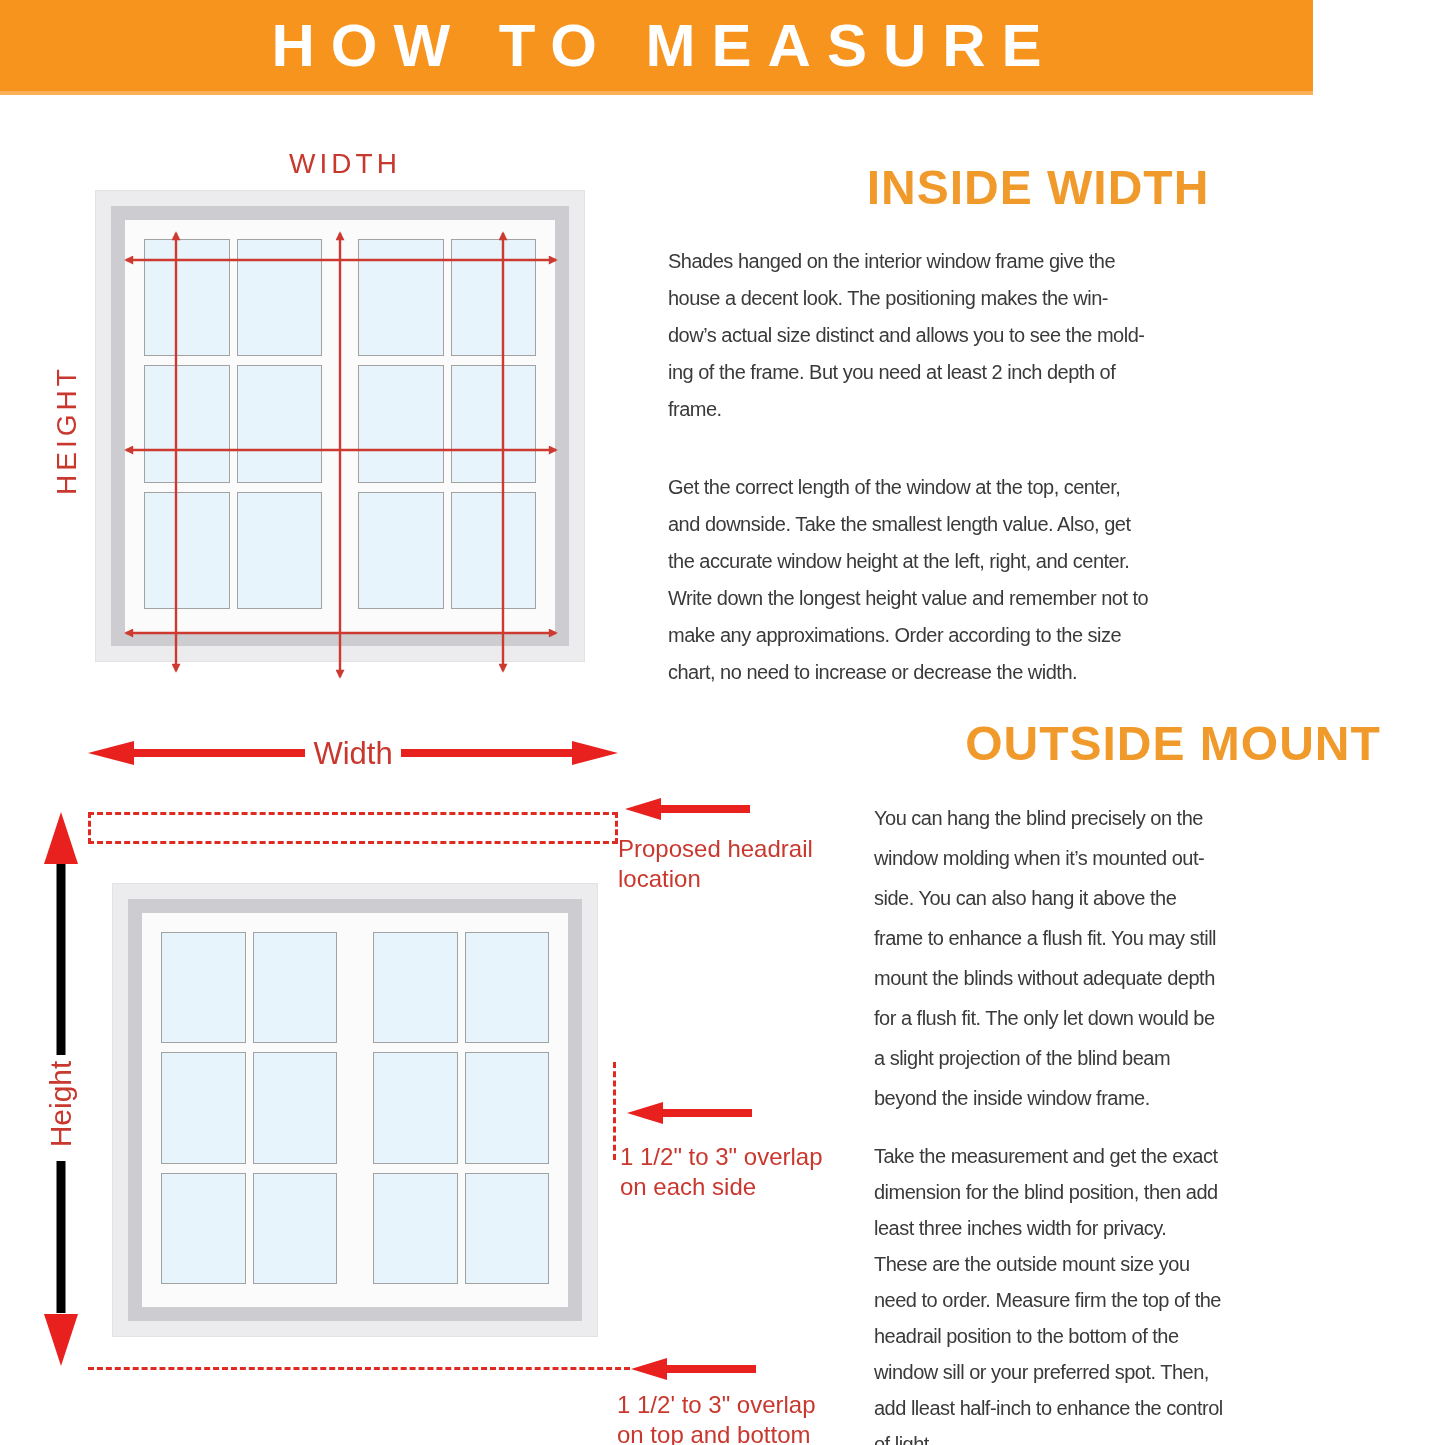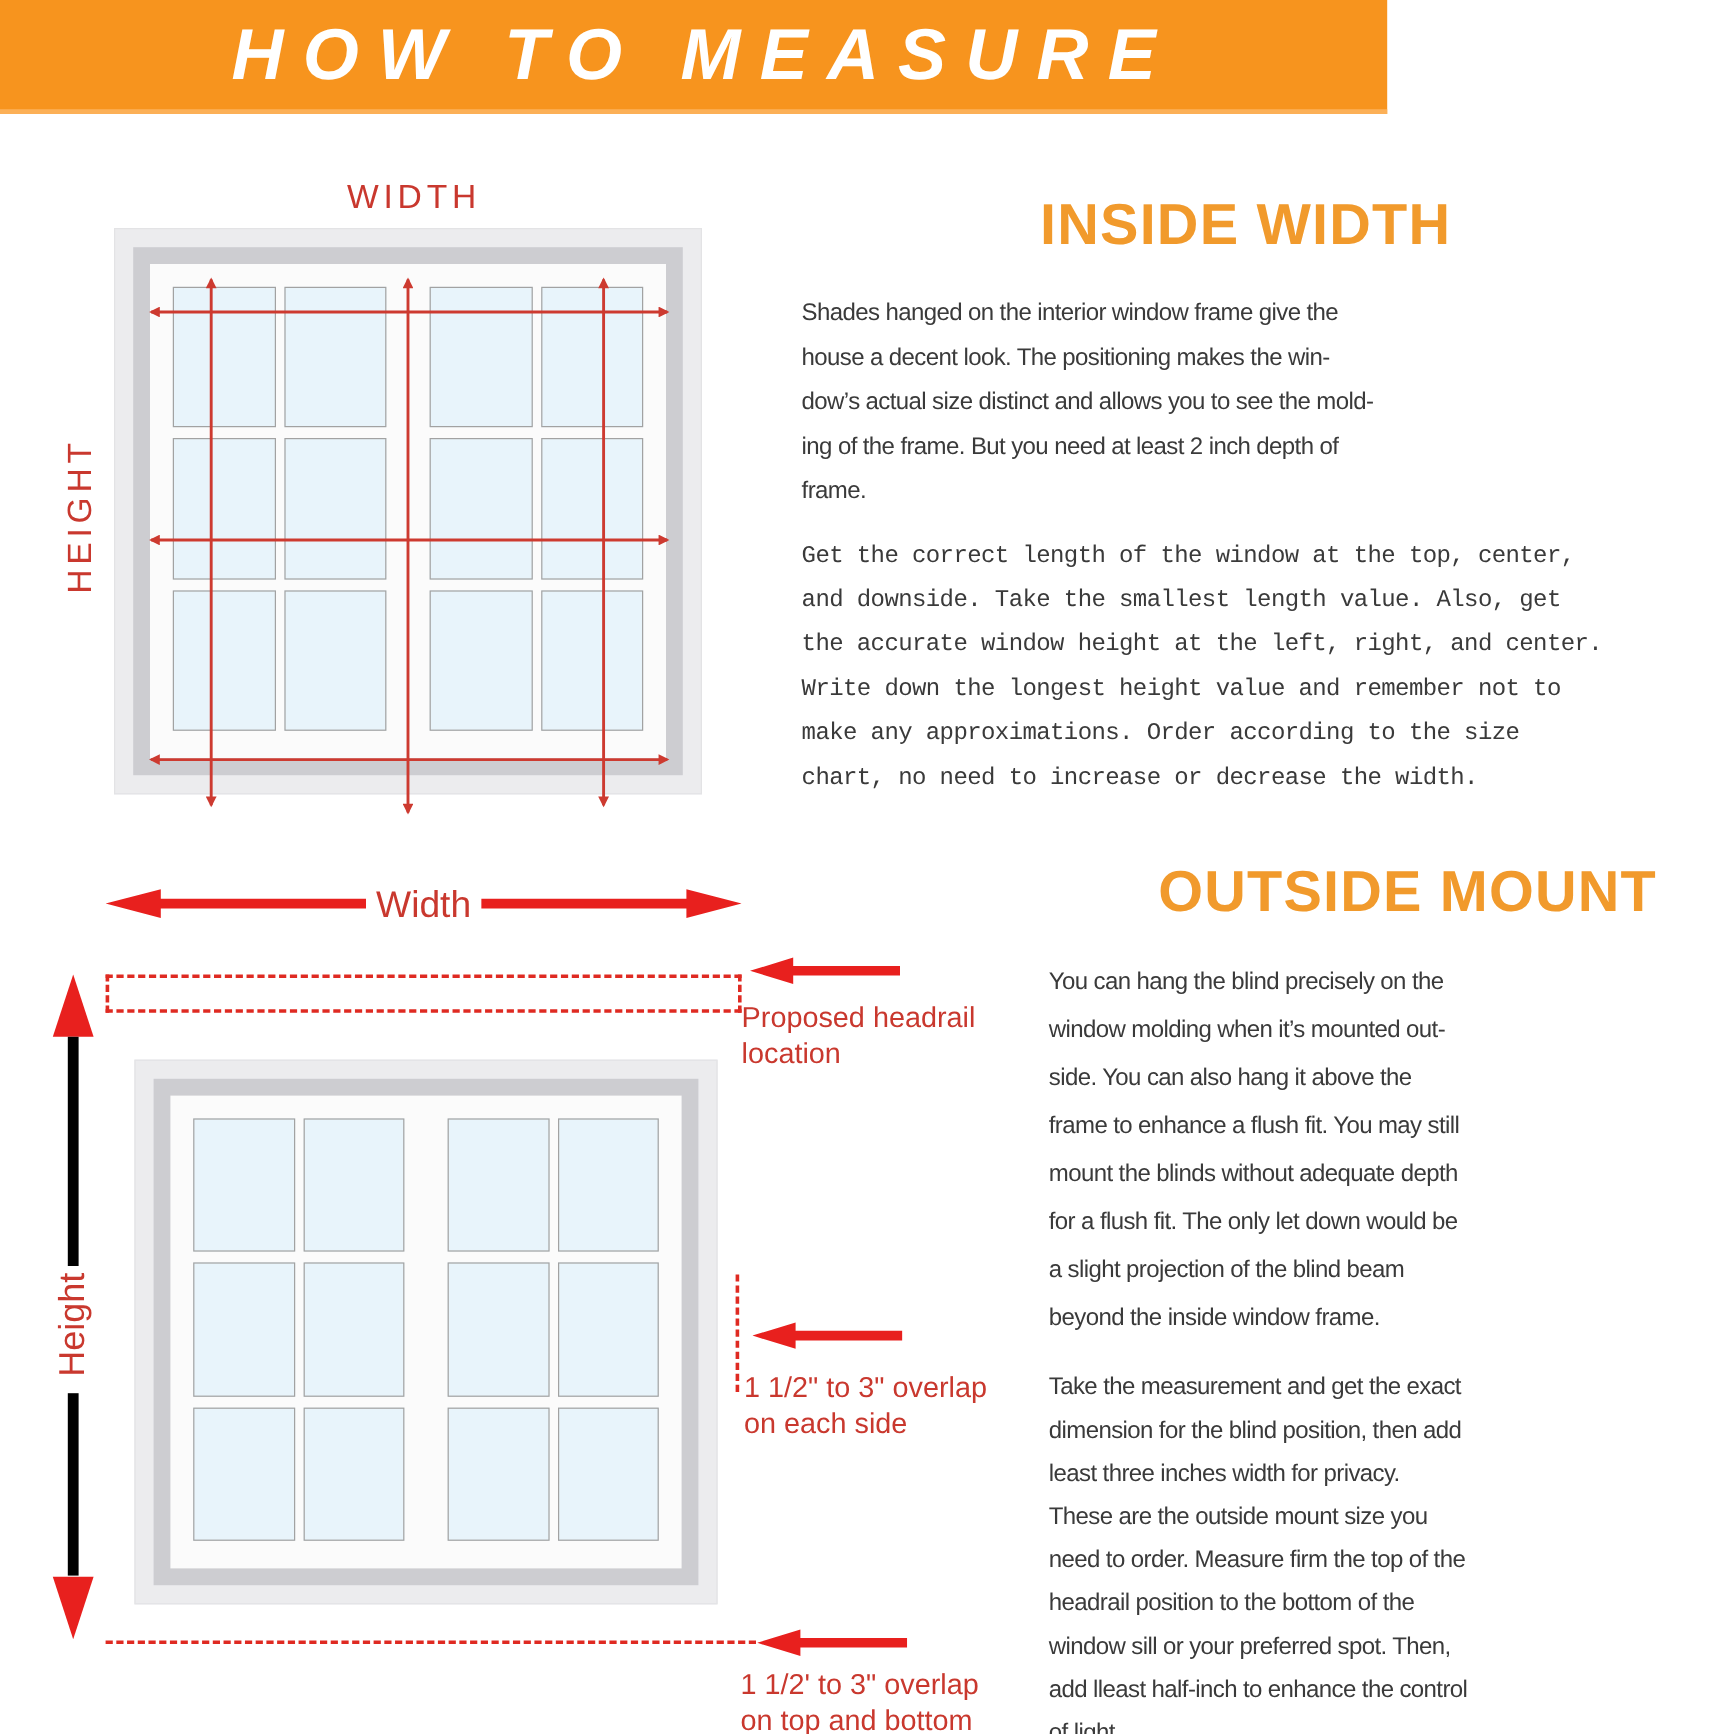--- a/index.html
+++ b/index.html
@@ -20,24 +20,24 @@
     --line-red:#cd3a30;
     --text-dark:#3a3a3a;
     --pane-blue:#e8f4fb;
     --frame-outer:#ececee;
     --frame-mid:#cdcdd1;
     --frame-white:#fbfbfb;
   }
 
   
   .banner{
-    position:absolute; left:0; top:0; width:1156px; height:95px;
+    position:absolute; left:0; top:0; width:1313px; height:95px;
     background:var(--banner-orange);
     border-bottom:4px solid var(--banner-orange-light);
-    display:flex; align-items:center; justify-content:center;font-style:italic;
+    display:flex; align-items:center; justify-content:center;
   }
   .banner h1{
     color:#ffffff; font-size:60px; font-weight:bold; letter-spacing:16px;
     white-space:nowrap; padding-left:16px;
   }
 
   
   .window{ position:absolute; background:var(--frame-outer); border:1px solid #e3e3e5; }
   .w-band{ position:absolute; inset:15px; background:var(--frame-mid); }
   .w-white{ position:absolute; inset:29px; background:var(--frame-white); }
@@ -114,21 +114,21 @@
     white-space:nowrap;
   }
   #inside-heading{ left:668px; top:160px; width:740px; }
   #outside-heading{ left:893px; top:716px; width:560px; }
 
   .body-text{
     position:absolute; color:var(--text-dark);
     font-size:20px; letter-spacing:-0.5px; white-space:pre;
   }
   #inside-p1{ left:668px; top:243px; line-height:37px; }
-  #inside-p2{ left:668px; top:445px; line-height:37px;font-family:Liberation Mono, monospace; }
+  #inside-p2{ left:668px; top:469px; line-height:37px; }
   #outside-p1{ left:874px; top:798px; line-height:40px; }
   #outside-p2{ left:874px; top:1138px; line-height:36px; }
 </style>
 </head>
 <body>
 
 <header class="banner">
   <h1>HOW TO MEASURE</h1>
 </header>
 

